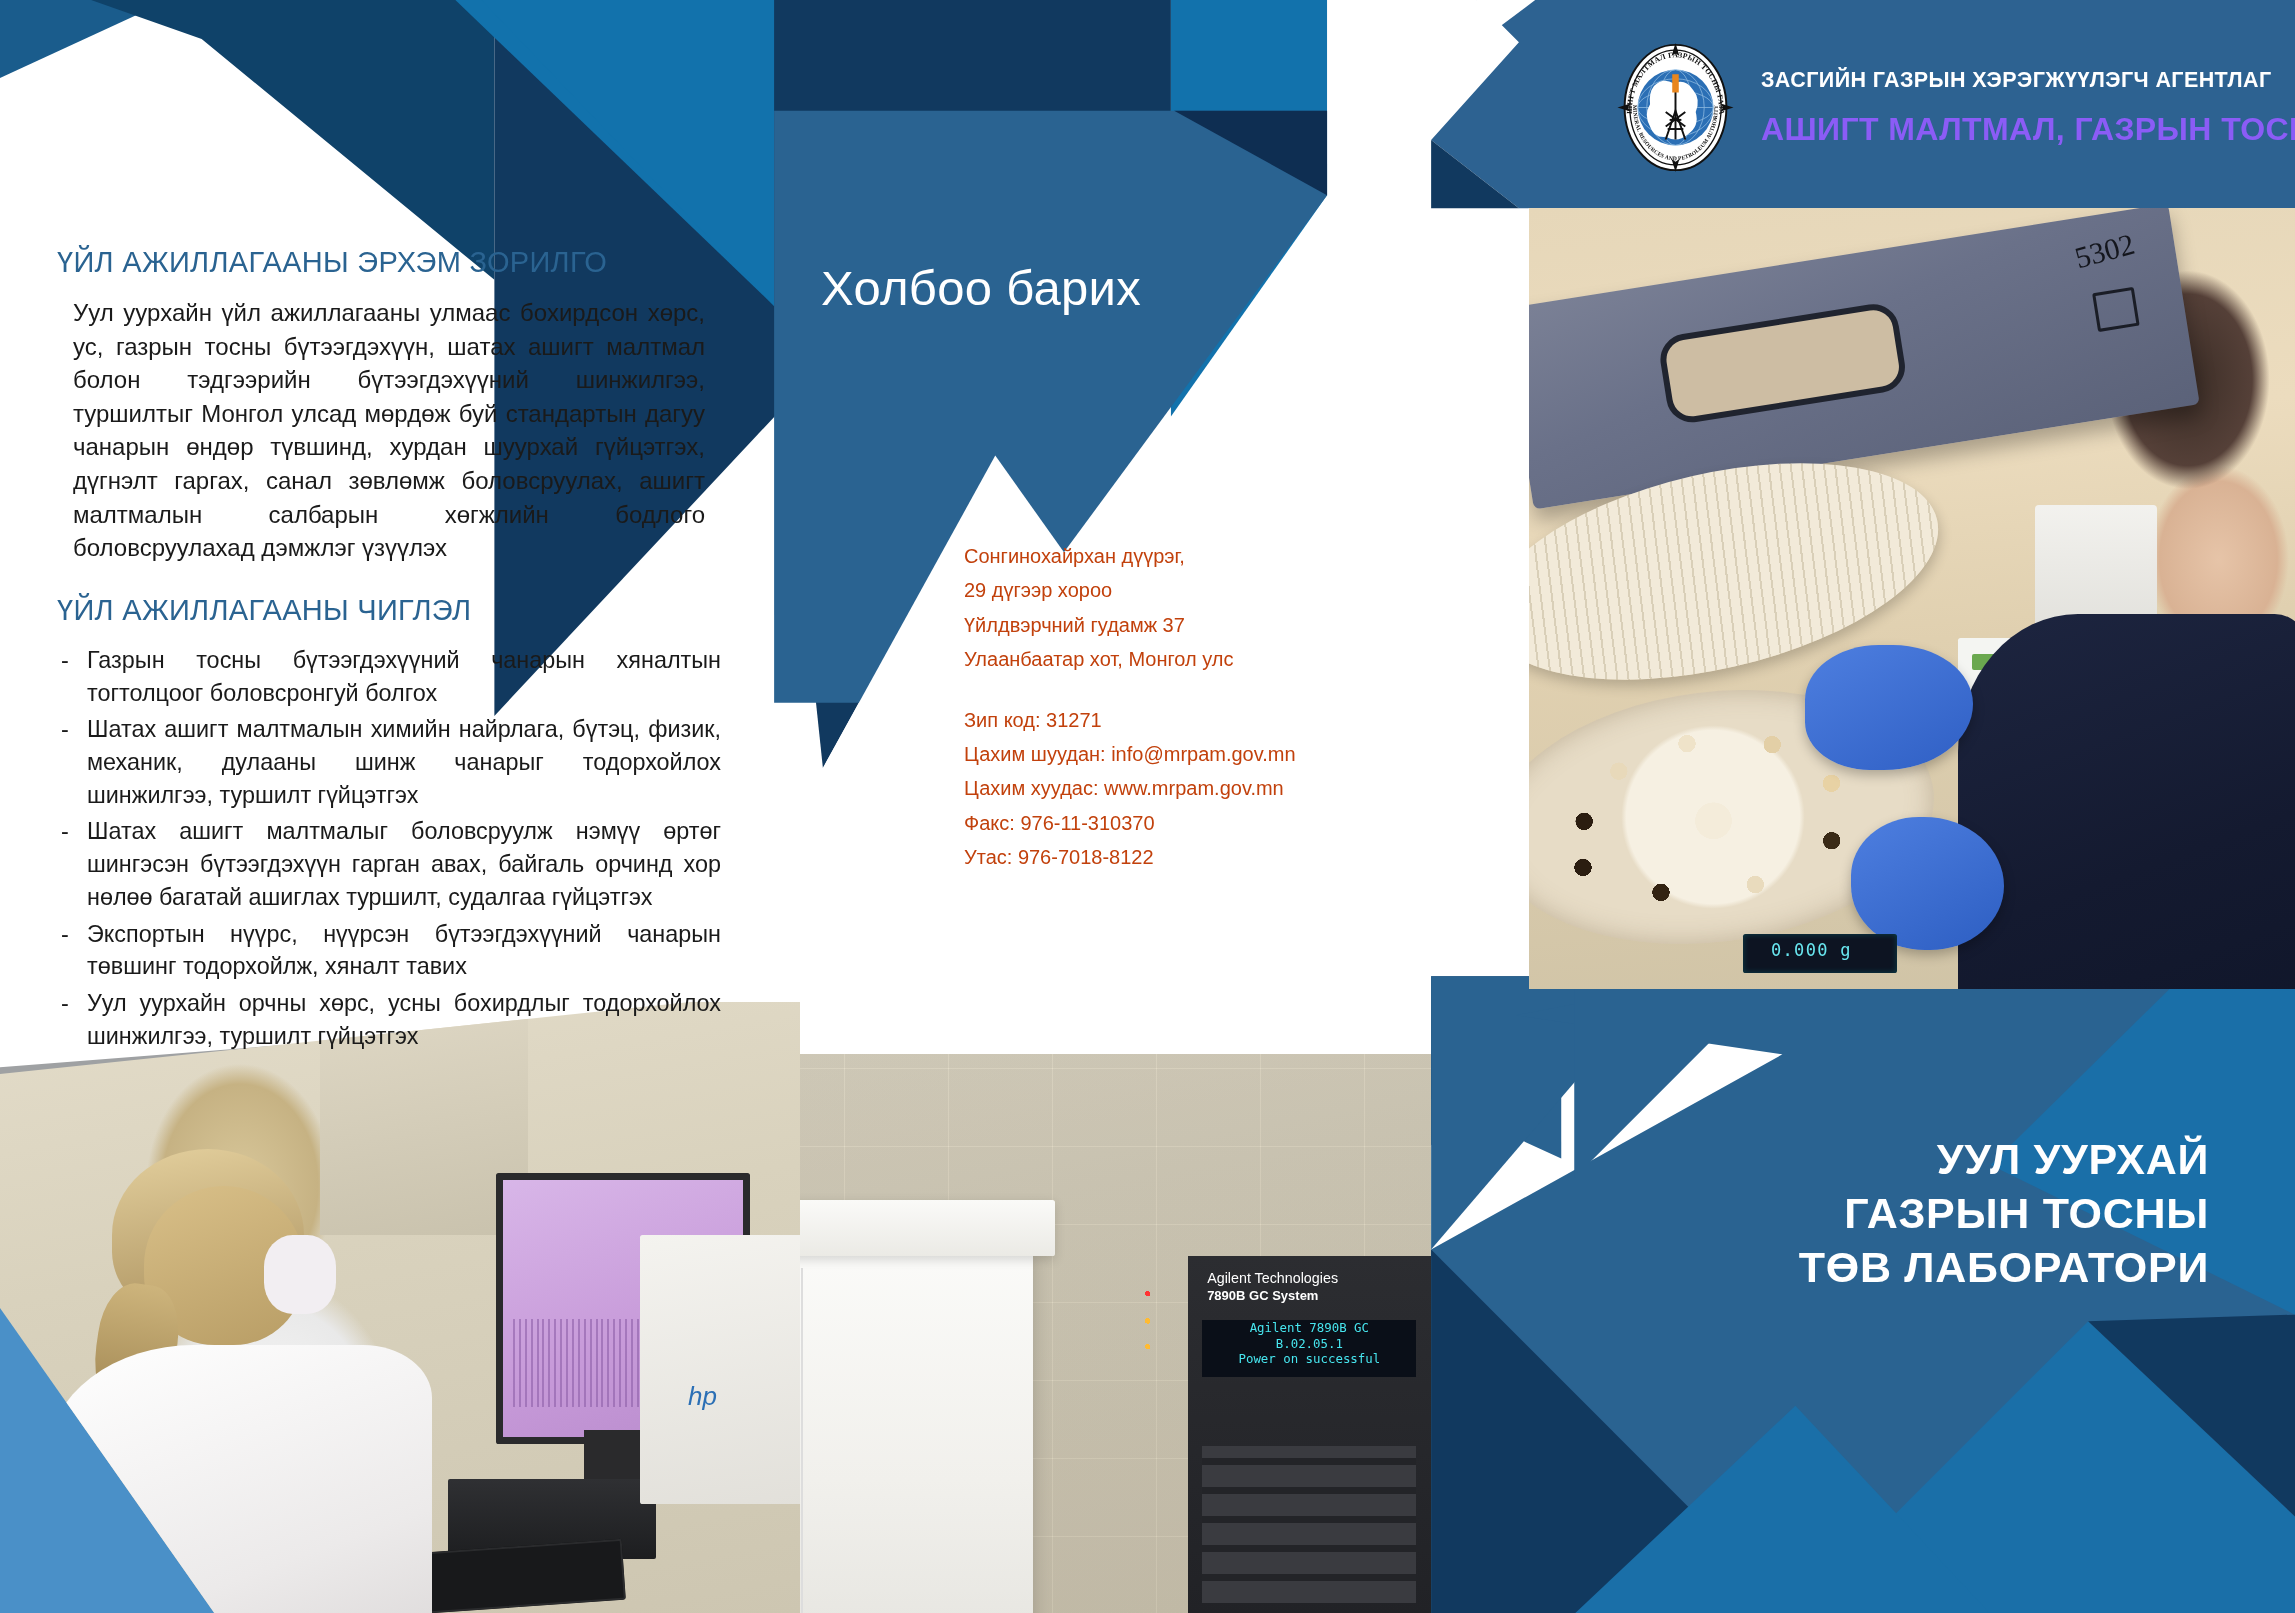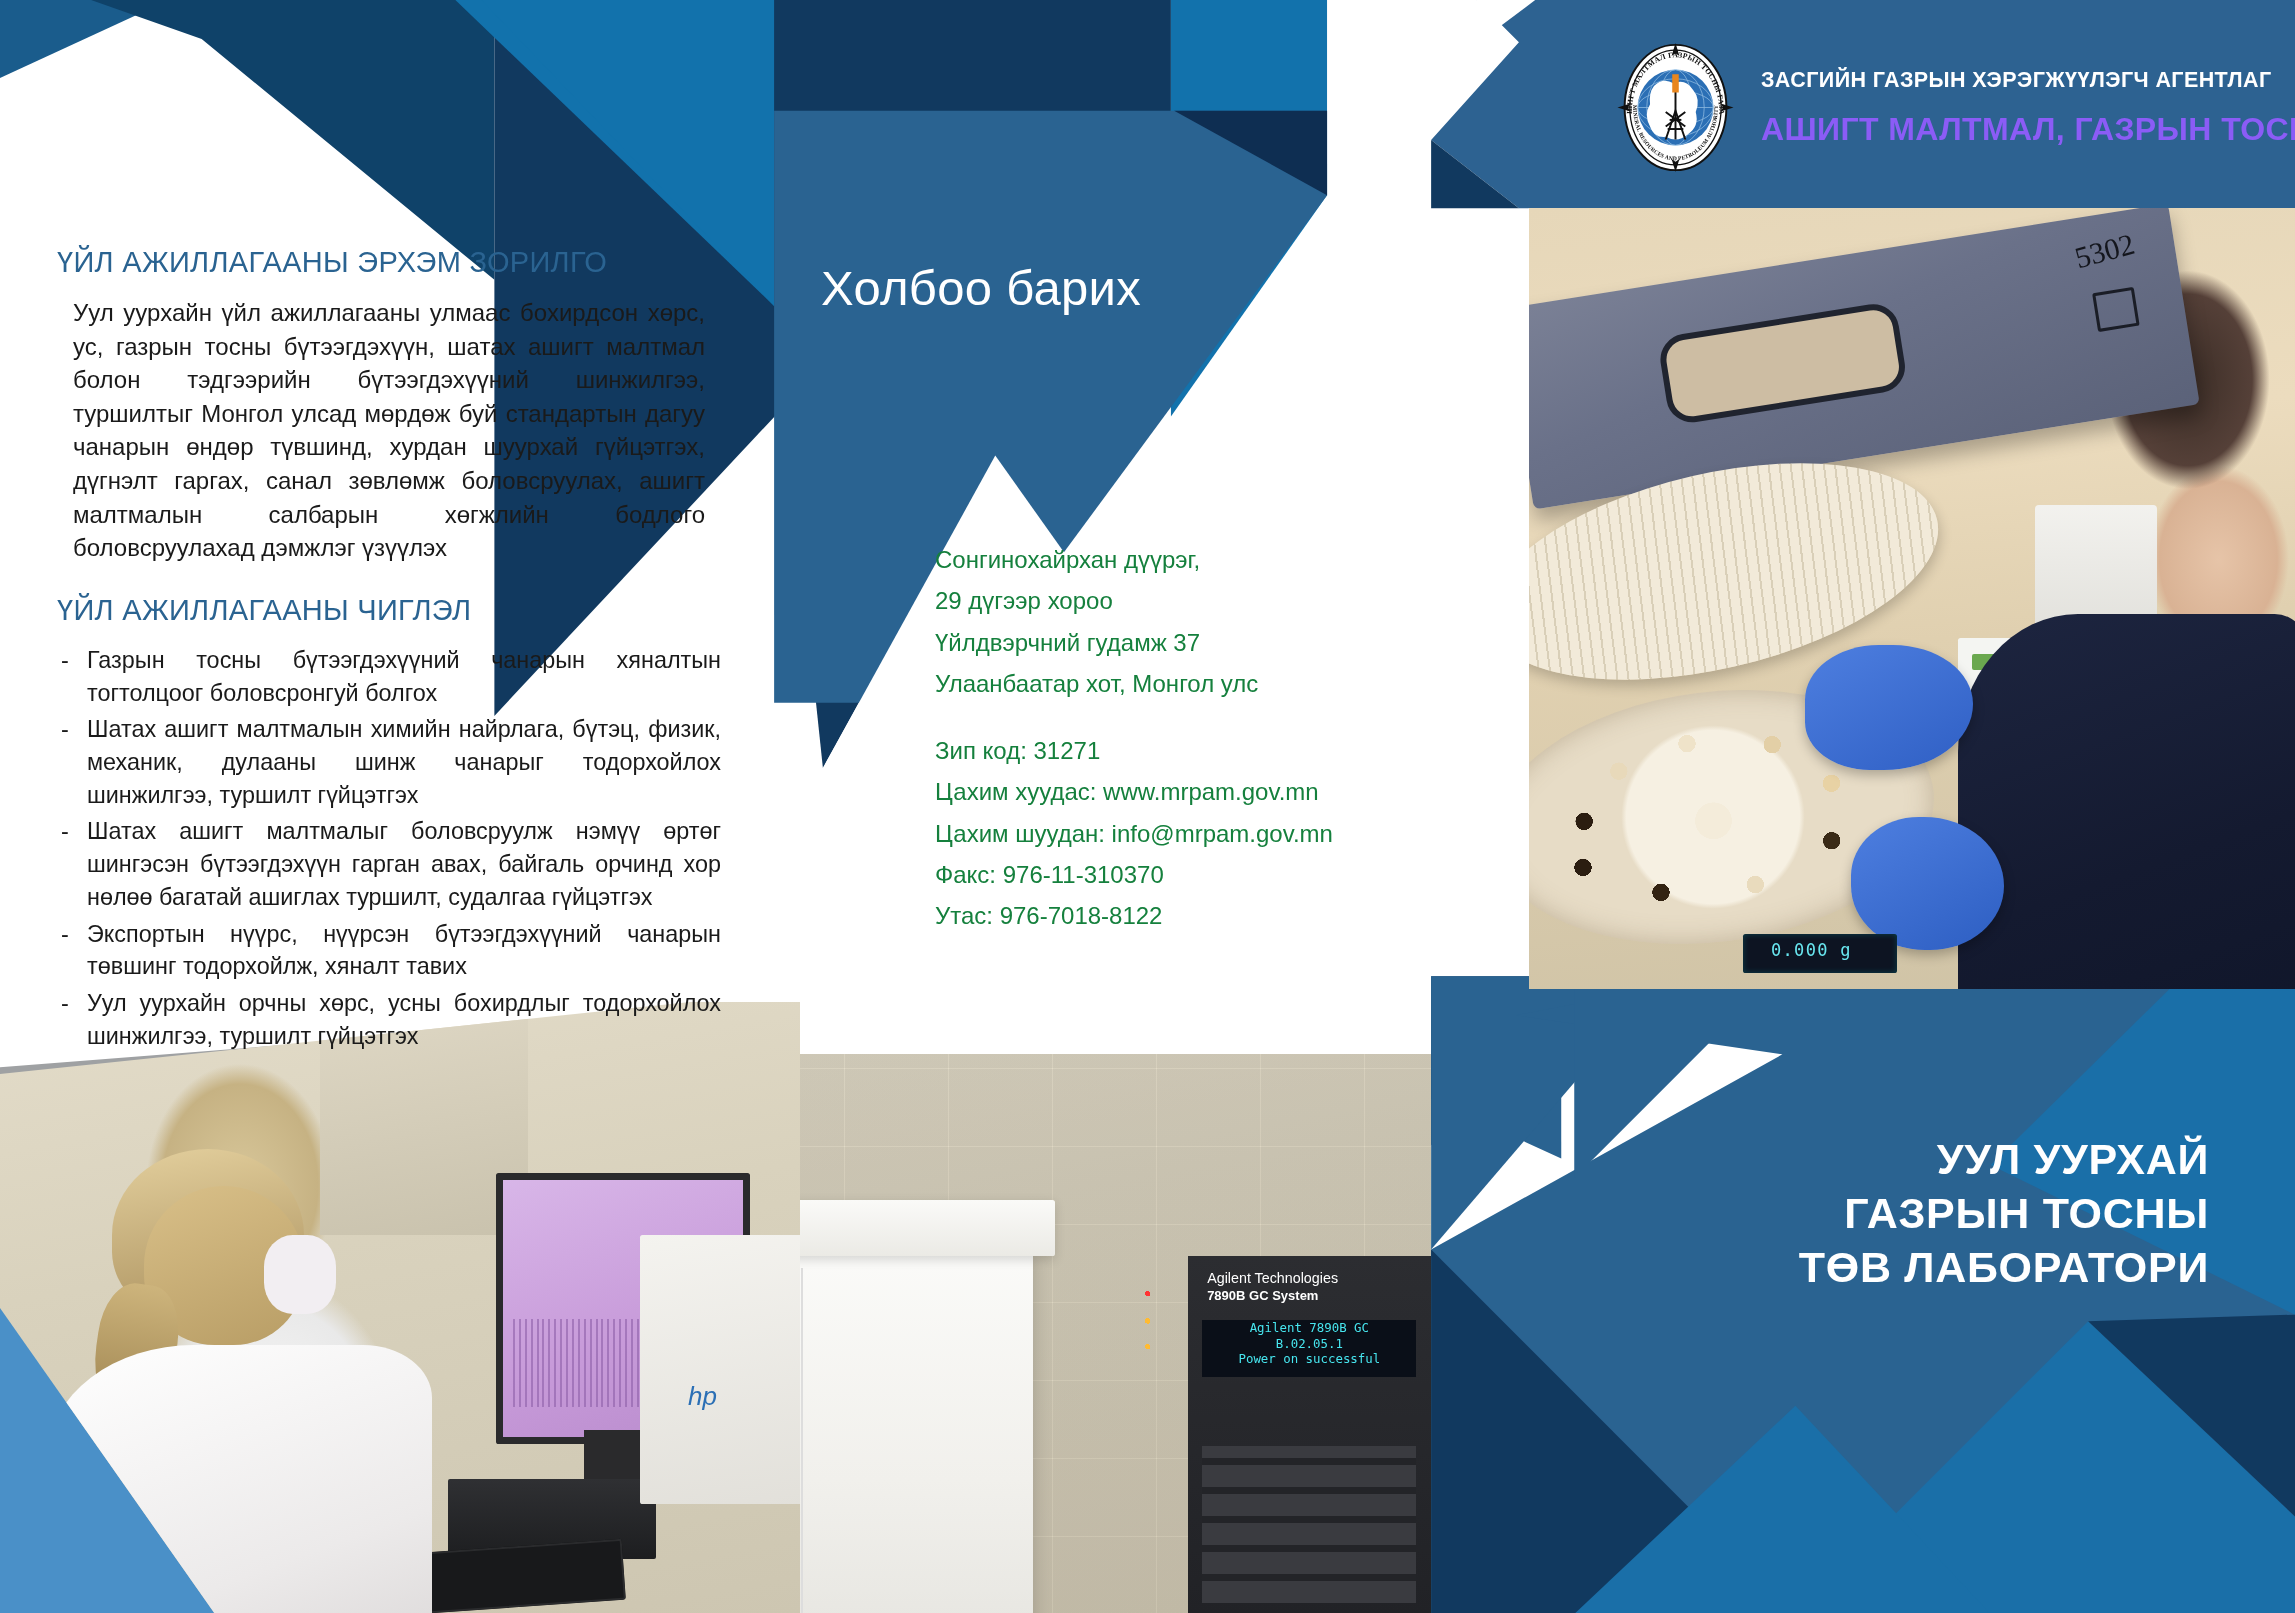--- a/index.html
+++ b/index.html
@@ -147,21 +147,21 @@
   p.body{color:#1a1a1a;font-size:24px;line-height:1.40;margin:16px;text-align:justify;
     font-family:"Liberation Sans",sans-serif;}
   .col-left .sec2{margin-top:29px;}
   ul.dirs{list-style:none;margin:14.3px 0 0 0;padding:0;}
   ul.dirs li{position:relative;padding-left:30px;margin-bottom:3.9px;color:#1a1a1a;font-size:23.4px;
     line-height:1.40;text-align:justify;}
   ul.dirs li .dash{position:absolute;left:3.9px;top:0;}
 
   .contact-title{position:absolute;left:821px;top:260px;color:#ffffff;font-size:49px;
     font-weight:normal;letter-spacing:0.3px;}
-  .contact-body{position:absolute;left:935px;top:539px;width:573px;color:#15803d;font-size:24px;
+  .contact-body{position:absolute;left:964px;top:539px;width:573px;color:#c2410c;font-size:20px;
     line-height:1.72;}
   .contact-body .gap{display:block;height:26px;}
 
   .brand{position:absolute;left:1607px;top:39px;width:651px;display:flex;align-items:center;gap:17px;}
   .brand .logo{width:137px;height:137px;flex:0 0 137px;position:relative;}
   .brand .txt{display:flex;flex-direction:column;gap:18px;}
   .brand .txt .l1{color:#fff;font-size:21.5px;font-weight:bold;letter-spacing:0.4px;white-space:nowrap;}
   .brand .txt .l2{color:#8b5cf6;font-size:32px;font-weight:bold;letter-spacing:0.4px;white-space:nowrap;}
 
   .lab-title{position:absolute;right:86px;top:1132px;text-align:right;color:#fff;
@@ -359,22 +359,22 @@
   </div>
 
   <div class="contact-title">Холбоо барих</div>
   <div class="contact-body">
     <div>Сонгинохайрхан дүүрэг,</div>
     <div>29 дүгээр хороо</div>
     <div>Үйлдвэрчний гудамж 37</div>
     <div>Улаанбаатар хот, Монгол улс</div>
     <span class="gap"></span>
     <div>Зип код: 31271</div>
+    <div>Цахим шуудан: info@mrpam.gov.mn</div>
     <div>Цахим хуудас: www.mrpam.gov.mn</div>
-    <div>Цахим шуудан: info@mrpam.gov.mn</div>
     <div>Факс: 976-11-310370</div>
     <div>Утас: 976-7018-8122</div>
   </div>
 
   <div class="lab-title">
     <div>УУЛ УУРХАЙ</div>
     <div>ГАЗРЫН ТОСНЫ</div>
     <div>ТӨВ ЛАБОРАТОРИ</div>
   </div>
 

